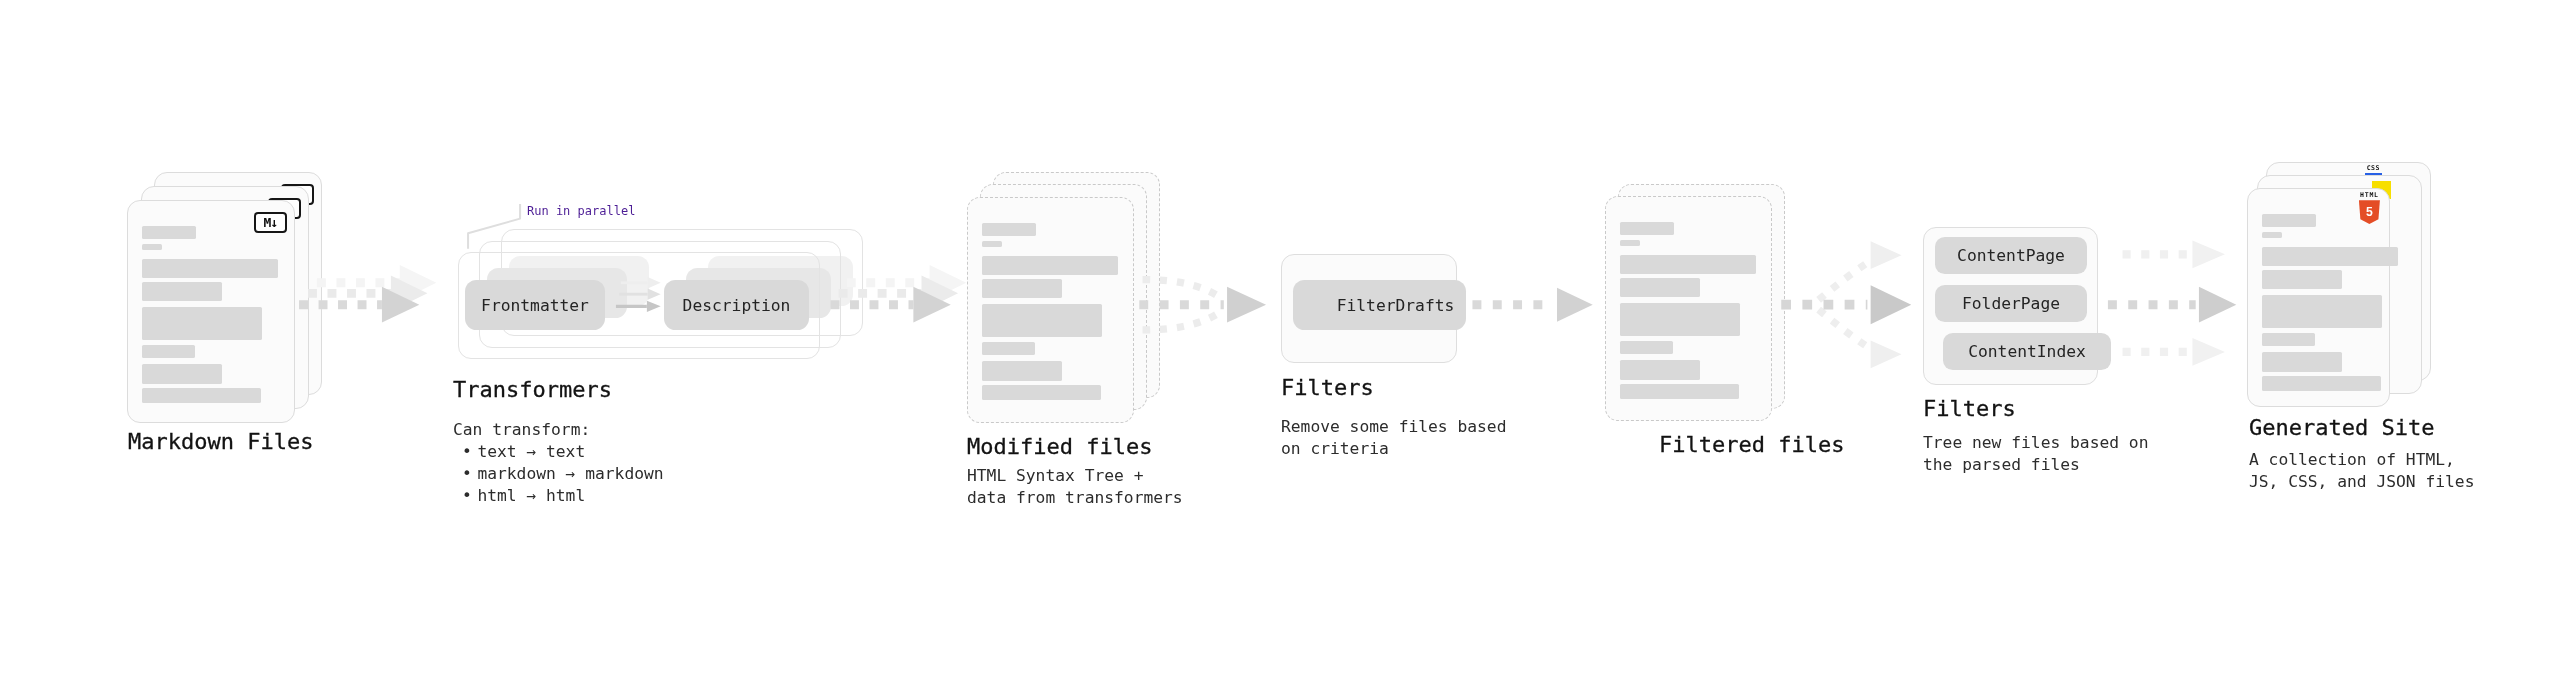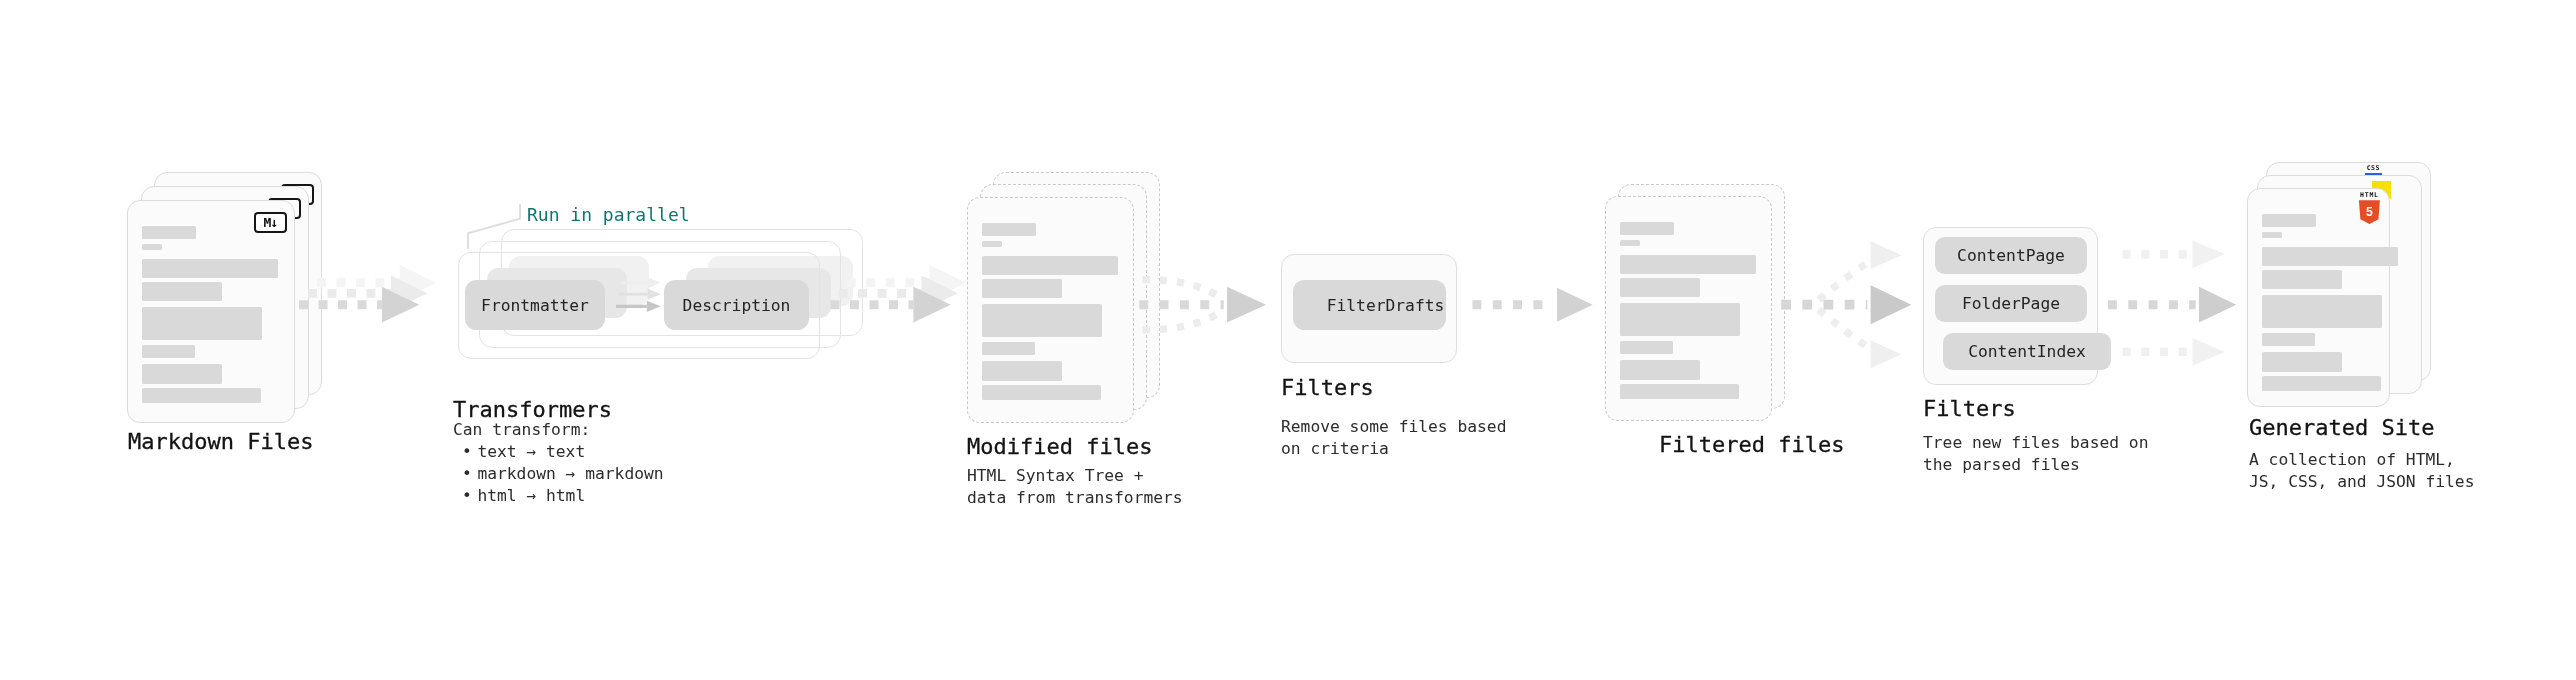--- a/index.html
+++ b/index.html
@@ -27,21 +27,21 @@
   .pill{position:absolute;box-sizing:border-box;background:var(--pill-gray,#d9d9d9);border-radius:11.4px;
         display:flex;align-items:center;justify-content:center;font-size:16.3px;color:#242424;white-space:nowrap;}
   .pill.ghost1{background:#e7e7e7;}
   .pill.ghost2{background:#f1f1f1;}
 
   
   .h{position:absolute;font-size:22px;color:#131313;white-space:nowrap;-webkit-text-stroke:0.3px #131313;}
   .body-text{position:absolute;font-size:16.3px;line-height:22px;color:#2c2c2c;white-space:nowrap;}
   .bullet-row{display:flex;padding-left:9px;}
   .bullet-row .bdot{width:15.4px;}
-  .note{position:absolute;font-size:18px;color:#0f766e;white-space:nowrap;}
+  .note{position:absolute;font-size:12px;color:#4c1d95;white-space:nowrap;}
 
   
   .mdbadge{position:absolute;top:11.4px;right:7.3px;width:32.5px;height:20.3px;box-sizing:border-box;
            border:2px solid #161616;border-radius:4.1px;background:#ffffff;display:flex;align-items:center;
            justify-content:center;font-weight:bold;font-size:13px;letter-spacing:-0.8px;color:#111;}
 
   
   .cssbadge{position:absolute;top:1.6px;right:47px;width:19.5px;text-align:center;}
   .cssbadge .cssword{font-size:6.5px;font-weight:bold;color:#111;letter-spacing:0.4px;line-height:7.3px;}
   .cssbadge .cssbar{margin:0.8px auto 0;width:17px;height:3.3px;background:var(--css-blue,#2760e5);}
@@ -159,21 +159,21 @@
     <div class="pill ghost2 z1" style="left:708px;top:256px;width:145px;height:50px;"></div>
 
     <div class="card outline z2" style="left:479px;top:241px;width:362px;height:107px;"></div>
     <div class="pill ghost1 z2" style="left:487px;top:268px;width:140px;height:50px;"></div>
     <div class="pill ghost1 z2" style="left:686px;top:268px;width:145px;height:50px;"></div>
 
     <div class="card outline z3" style="left:458px;top:252px;width:362px;height:107px;"></div>
     <div class="pill z4" style="left:465px;top:280px;width:140px;height:50px;">Frontmatter</div>
     <div class="pill z4" style="left:664px;top:280px;width:145px;height:50px;">Description</div>
 
-    <div class="h" style="left:453px;top:377px;margin-top:20px;">Transformers</div>
+    <div class="h" style="left:453px;top:377px;">Transformers</div>
     <div class="body-text" style="left:453px;top:419px;">
       <div>Can transform:</div>
       <div class="bullet-row">
         <span class="bdot">•</span>
         <span>text → text</span>
       </div>
       <div class="bullet-row">
         <span class="bdot">•</span>
         <span>markdown → markdown</span>
       </div>
@@ -199,21 +199,21 @@
       </div>
     <div class="h" style="left:967px;top:434px;">Modified files</div>
     <div class="body-text" style="left:967px;top:465px;">
       <div>HTML Syntax Tree +</div>
       <div>data from transformers</div>
     </div>
   </div>
 
   <div>
     <div class="card z1" style="left:1281px;top:254px;width:176px;height:109px;border-color:#dedede;"></div>
-    <div class="pill z2" style="left:1293px;top:280px;width:153px;height:50px;padding-left:32px;">FilterDrafts</div>
+    <div class="pill z2" style="left:1293px;top:280px;width:173px;height:50px;padding-left:32px;">FilterDrafts</div>
     <div class="h" style="left:1281px;top:375px;">Filters</div>
     <div class="body-text" style="left:1281px;top:416px;">
       <div>Remove some files based</div>
       <div>on criteria</div>
     </div>
   </div>
 
   <div>
     <div class="card dashed z1" style="left:1618px;top:184px;width:167px;height:225px;"></div>
     <div class="card dashed z2 bars" style="left:1605px;top:196px;width:167px;height:225px;">

